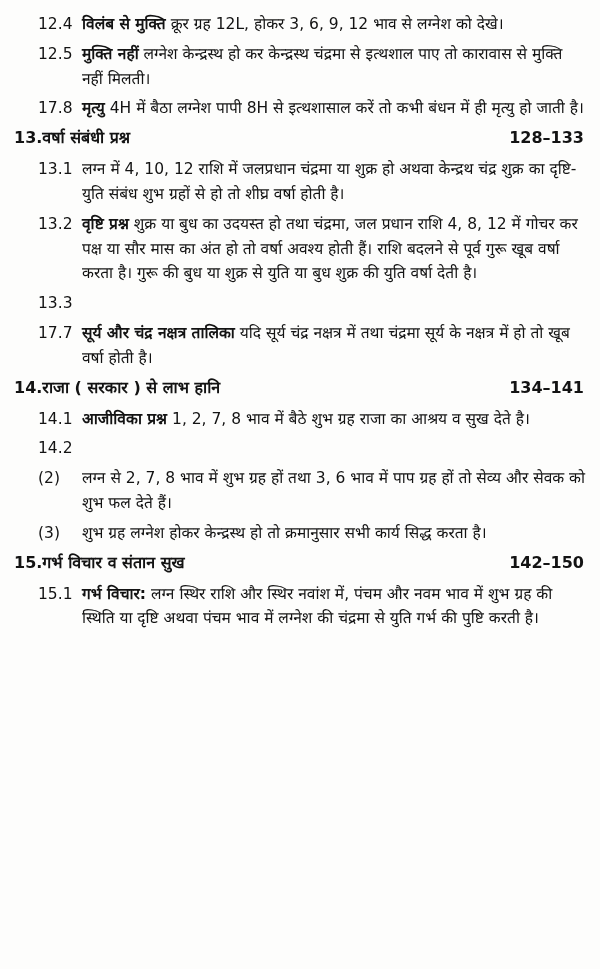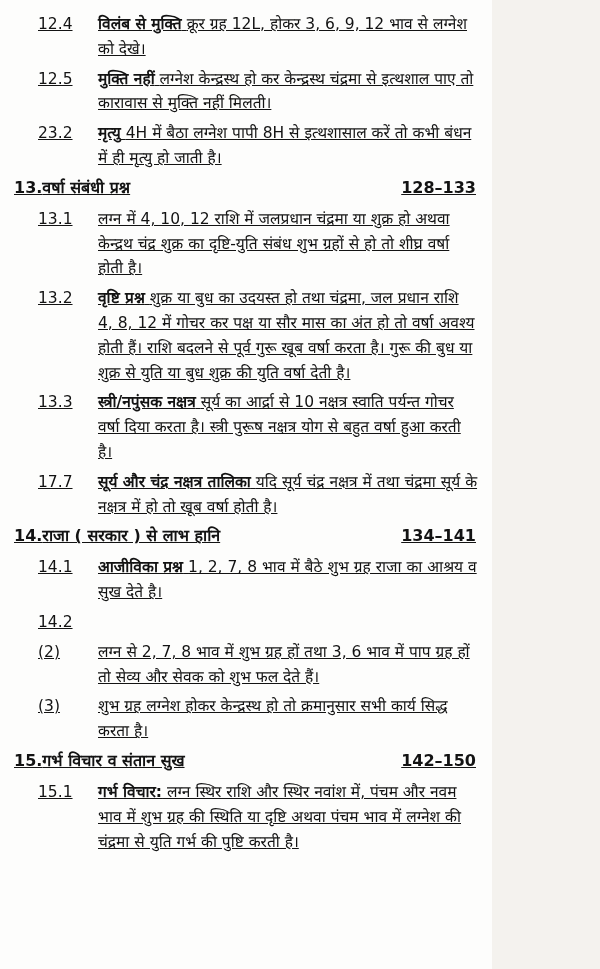--- a/index.html
+++ b/index.html
@@ -9,41 +9,39 @@
   }
   body {
     width: 600px;
     height: 969px;
     overflow: hidden;
     font-family: "DejaVu Sans", sans-serif;
     color: #131313;
   }
   .page {
     box-sizing: border-box;
-    width: 492px;
+    width: 600px;
     height: 969px;
     background: #fdfdfc;
     padding: 12px 14px 6px 14px;
-    text-decoration: underline;
   }
   .entry-item {
     display: flex;
     align-items: flex-start;
     padding-left: 24px;
     font-size: 15.5px;
     line-height: 1.6;
     margin-bottom: 5px;
   }
   .entry-item .num {
     flex: 0 0 44px;
     white-space: nowrap;
   }
   .entry-item .body {
     flex: 1 1 auto;
-    margin-left: 16px;
   }
   .entry-item .lead {
     font-weight: bold;
   }
   .section-heading {
     display: flex;
     align-items: baseline;
     font-weight: bold;
     font-size: 16px;
     line-height: 1.5;
@@ -69,39 +67,38 @@
 <div class="page">
     <div class="entry-item">
       <span class="num">12.4</span>
       <span class="body"><span class="lead">विलंब से मुक्ति</span> <span>क्रूर ग्रह 12L, होकर 3, 6, 9, 12 भाव से लग्नेश को देखे।</span></span>
     </div>
     <div class="entry-item">
       <span class="num">12.5</span>
       <span class="body"><span class="lead">मुक्ति नहीं</span> <span>लग्नेश केन्द्रस्थ हो कर केन्द्रस्थ चंद्रमा से इत्थशाल पाए तो कारावास से मुक्ति नहीं मिलती।</span></span>
     </div>
     <div class="entry-item">
-      <span class="num">23.2</span>
+      <span class="num">17.8</span>
       <span class="body"><span class="lead">मृत्यु</span> <span>4H में बैठा लग्नेश पापी 8H से इत्थशासाल करें तो कभी बंधन में ही मृत्यु हो जाती है।</span></span>
     </div>
     <div class="section-heading">
       <span class="hnum">13.</span>
       <span class="htitle">वर्षा संबंधी प्रश्न</span>
       <span class="hpages">128–133</span>
     </div>
     <div class="entry-item">
       <span class="num">13.1</span>
       <span class="body"><span>लग्न में 4, 10, 12 राशि में जलप्रधान चंद्रमा या शुक्र हो अथवा केन्द्रथ चंद्र शुक्र का दृष्टि-युति संबंध शुभ ग्रहों से हो तो शीघ्र वर्षा होती है।</span></span>
     </div>
     <div class="entry-item">
       <span class="num">13.2</span>
       <span class="body"><span class="lead">वृष्टि प्रश्न</span> <span>शुक्र या बुध का उदयस्त हो तथा चंद्रमा, जल प्रधान राशि 4, 8, 12 में गोचर कर पक्ष या सौर मास का अंत हो तो वर्षा अवश्य होती हैं। राशि बदलने से पूर्व गुरू खूब वर्षा करता है। गुरू की बुध या शुक्र से युति या बुध शुक्र की युति वर्षा देती है।</span></span>
     </div>
     <div class="entry-item">
       <span class="num">13.3</span>
-      <span class="body"><span class="lead">स्त्री/नपुंसक नक्षत्र</span> <span>सूर्य का आर्द्रा से 10 नक्षत्र स्वाति पर्यन्त गोचर वर्षा दिया करता है। स्त्री पुरूष नक्षत्र योग से बहुत वर्षा हुआ करती है।</span></span>
     </div>
     <div class="entry-item">
       <span class="num">17.7</span>
       <span class="body"><span class="lead">सूर्य और चंद्र नक्षत्र तालिका</span> <span>यदि सूर्य चंद्र नक्षत्र में तथा चंद्रमा सूर्य के नक्षत्र में हो तो खूब वर्षा होती है।</span></span>
     </div>
     <div class="section-heading">
       <span class="hnum">14.</span>
       <span class="htitle">राजा ( सरकार ) से लाभ हानि</span>
       <span class="hpages">134–141</span>
     </div>

